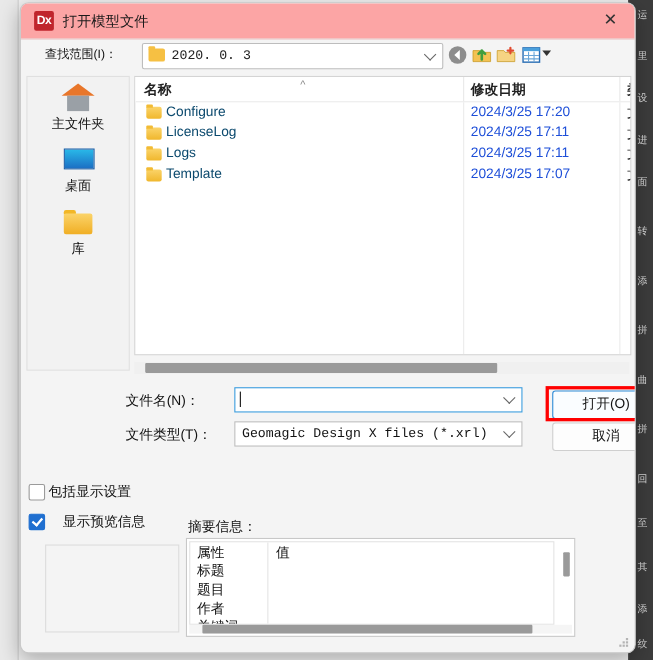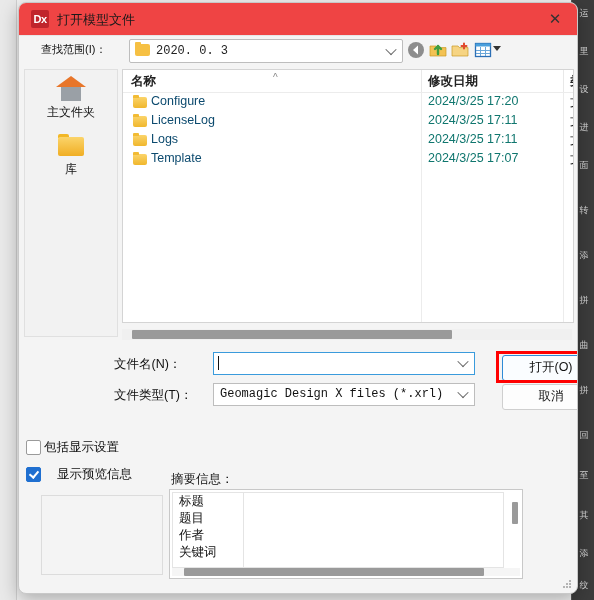--- a/index.html
+++ b/index.html
@@ -57,21 +57,21 @@
     border: 1px solid #c8c8c8;
     border-radius: 8px;
     box-shadow: 0 6px 18px rgba(0,0,0,0.28);
     overflow: hidden;
   }
 
   
   #titlebar {
     position: relative;
     height: 32px;
-    background: #ef4444;
+    background: #fca5a5;
     border-bottom: 1px solid #e6e6e6;
     padding-left: 44px;
   }
   #app-icon {
     position: absolute;
     left: 12px; top: 7px;
     width: 18px; height: 18px;
     background: #c0252c;
     border-radius: 2px;
     color: #fff;
@@ -315,21 +315,21 @@
   .row-name {
     position: absolute;
     left: 28px; top: 1px;
     font-size: 12.5px;
     color: #0c4a6e;
   }
   .row-date {
     position: absolute;
     left: 305px; top: 1px;
     font-size: 12.5px;
-    color: #0f766e;
+    color: #1d4ed8;
     white-space: nowrap;
   }
   .row-type {
     position: absolute;
     left: 447px; top: 1px;
     font-size: 12.5px;
     color: #111;
     white-space: nowrap;
   }
   #vline-date {
@@ -624,20 +624,26 @@
   <div id="places-bar">
     <div class="place-item">
       <div class="place-icon">
         <div class="ico-home-roof"></div>
           <div class="ico-home-body"></div>
       </div>
       <div class="place-label">主文件夹</div>
     </div>
     <div class="place-item">
       <div class="place-icon">
+        <div class="ico-screen"></div>
+      </div>
+      <div class="place-label">桌面</div>
+    </div>
+    <div class="place-item">
+      <div class="place-icon">
         <div class="ico-folder-tab"></div>
           <div class="ico-folder-body"></div>
       </div>
       <div class="place-label">库</div>
     </div>
   </div>
 
   <div id="file-list">
     <div id="vline-date"></div>
     <div id="vline-type"></div>
@@ -703,20 +709,24 @@
 
   <div class="cb-box checked" style="left:7px; top:464px"></div>
   <div class="cb-label" style="left:38px; top:463px">显示预览信息</div>
 
   <div id="preview-pane"></div>
 
   <div id="summary-label">摘要信息：</div>
   <div id="summary-box">
     <div id="summary-inner">
       <div class="sum-col-div"></div>
+      <div class="sum-head">
+        <div class="sum-head-attr">属性</div>
+        <div class="sum-head-val">值</div>
+      </div>
       <div class="sum-row">
         <div class="sum-row-key">标题</div>
       </div>
       <div class="sum-row">
         <div class="sum-row-key">题目</div>
       </div>
       <div class="sum-row">
         <div class="sum-row-key">作者</div>
       </div>
       <div class="sum-row">

